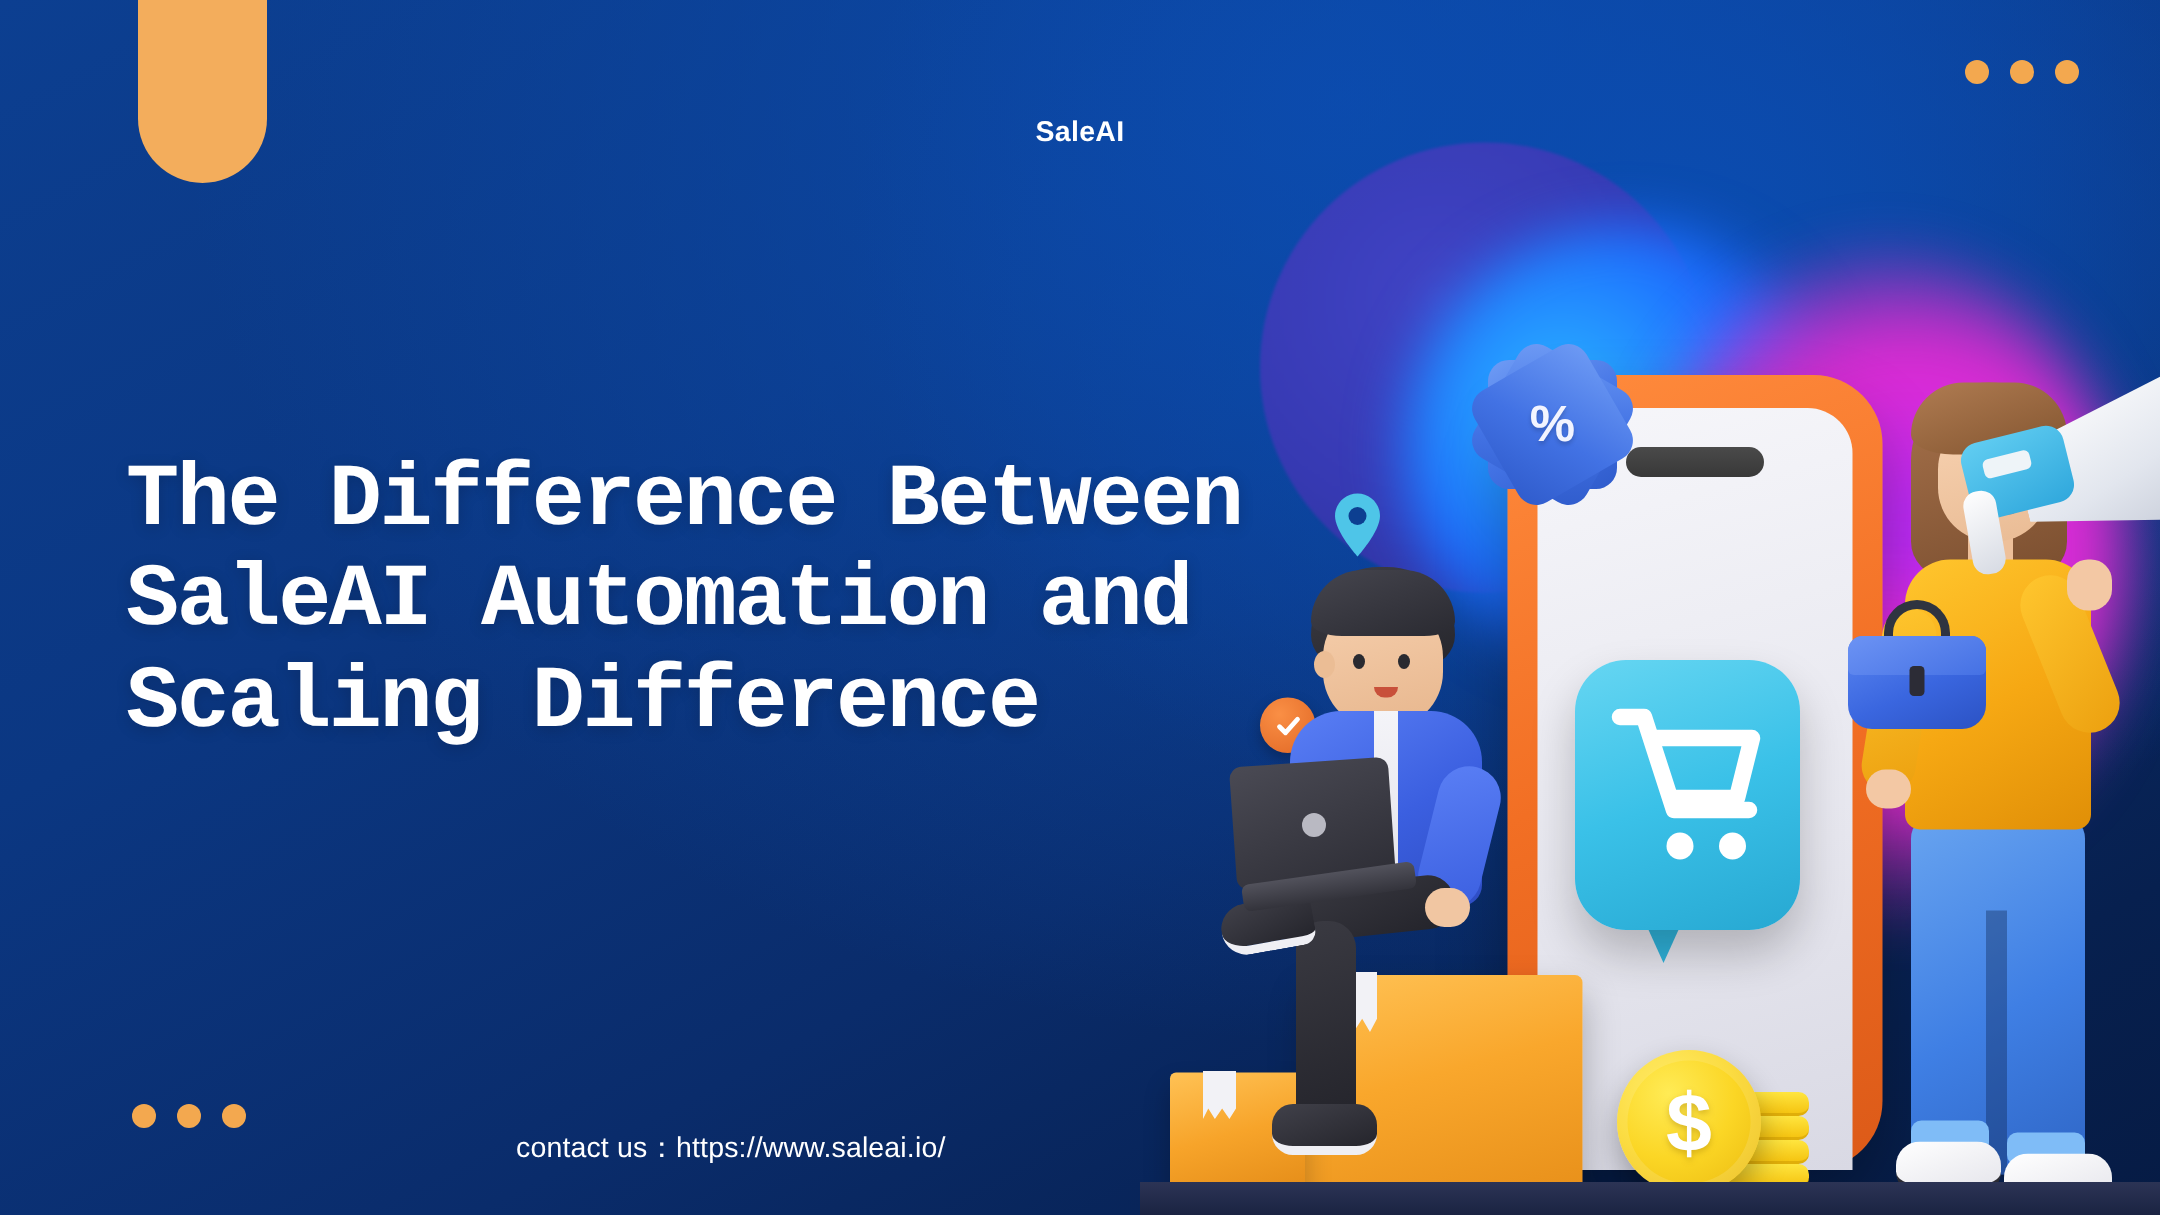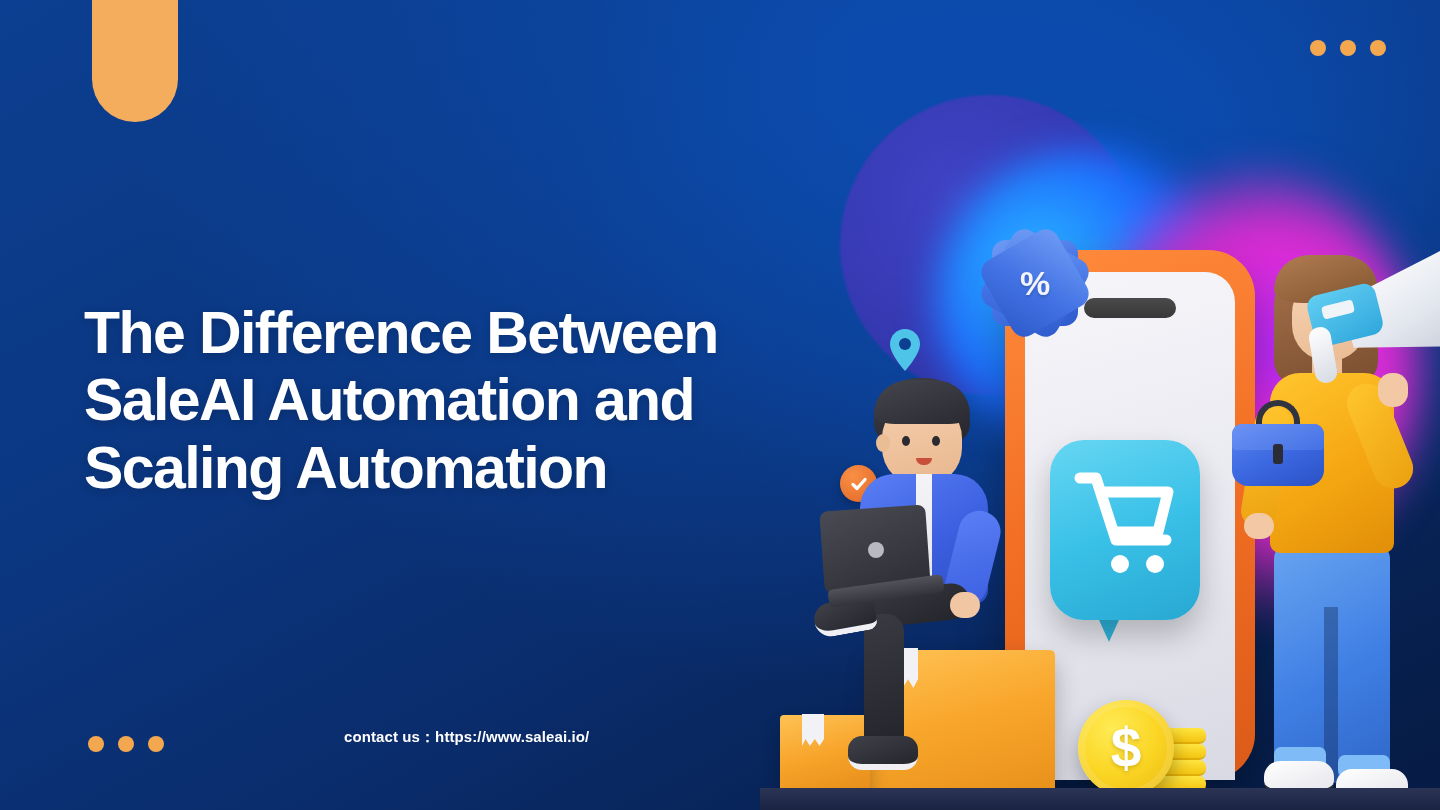--- a/index.html
+++ b/index.html
@@ -44,27 +44,27 @@
   .headline {
     position:absolute; left:84px; top:300px;
     width:790px;
     color:#FFFFFF;
     font-size:59px;
     font-weight:bold;
     line-height:1.14;
     letter-spacing:-1.6px;
     text-shadow:0 2px 10px rgba(0,0,0,.18);
   }
-  .headline span { display:block; }
+  .headline span { display:block;font-family:Liberation Mono, monospace; }
 
   
   .contact {
-    position:absolute; left:344px; top:728px;
+    position:absolute; left:344px; top:752px;
     color:#FFFFFF;
-    font-size:15px; font-weight:bold;
+    font-size:19px; font-weight:normal;
     letter-spacing:0.1px;
     white-space:nowrap;
   }
 
   
   .art { position:absolute; left:760px; top:0; width:680px; height:810px; }
 
   .glow-purple {
     position:absolute; left:80px; top:95px;
     width:300px; height:300px; border-radius:50%;
@@ -447,22 +447,23 @@
     <div class="bag">
       <div class="bag-handle"></div>
       <div class="bag-body"></div>
       <div class="bag-flap"></div>
       <div class="bag-lock"></div>
     </div>
 
     <div class="floor"></div>
   </div>
 
+  <div class="logo">SaleAI</div>
 
   <div class="headline">
     <span>The Difference Between</span>
     <span>SaleAI Automation and</span>
-    <span>Scaling Automation</span>
+    <span>Scaling Difference</span>
   </div>
 
   <div class="contact">contact us：https://www.saleai.io/</div>
 
 </div>
 
 </body></html>

